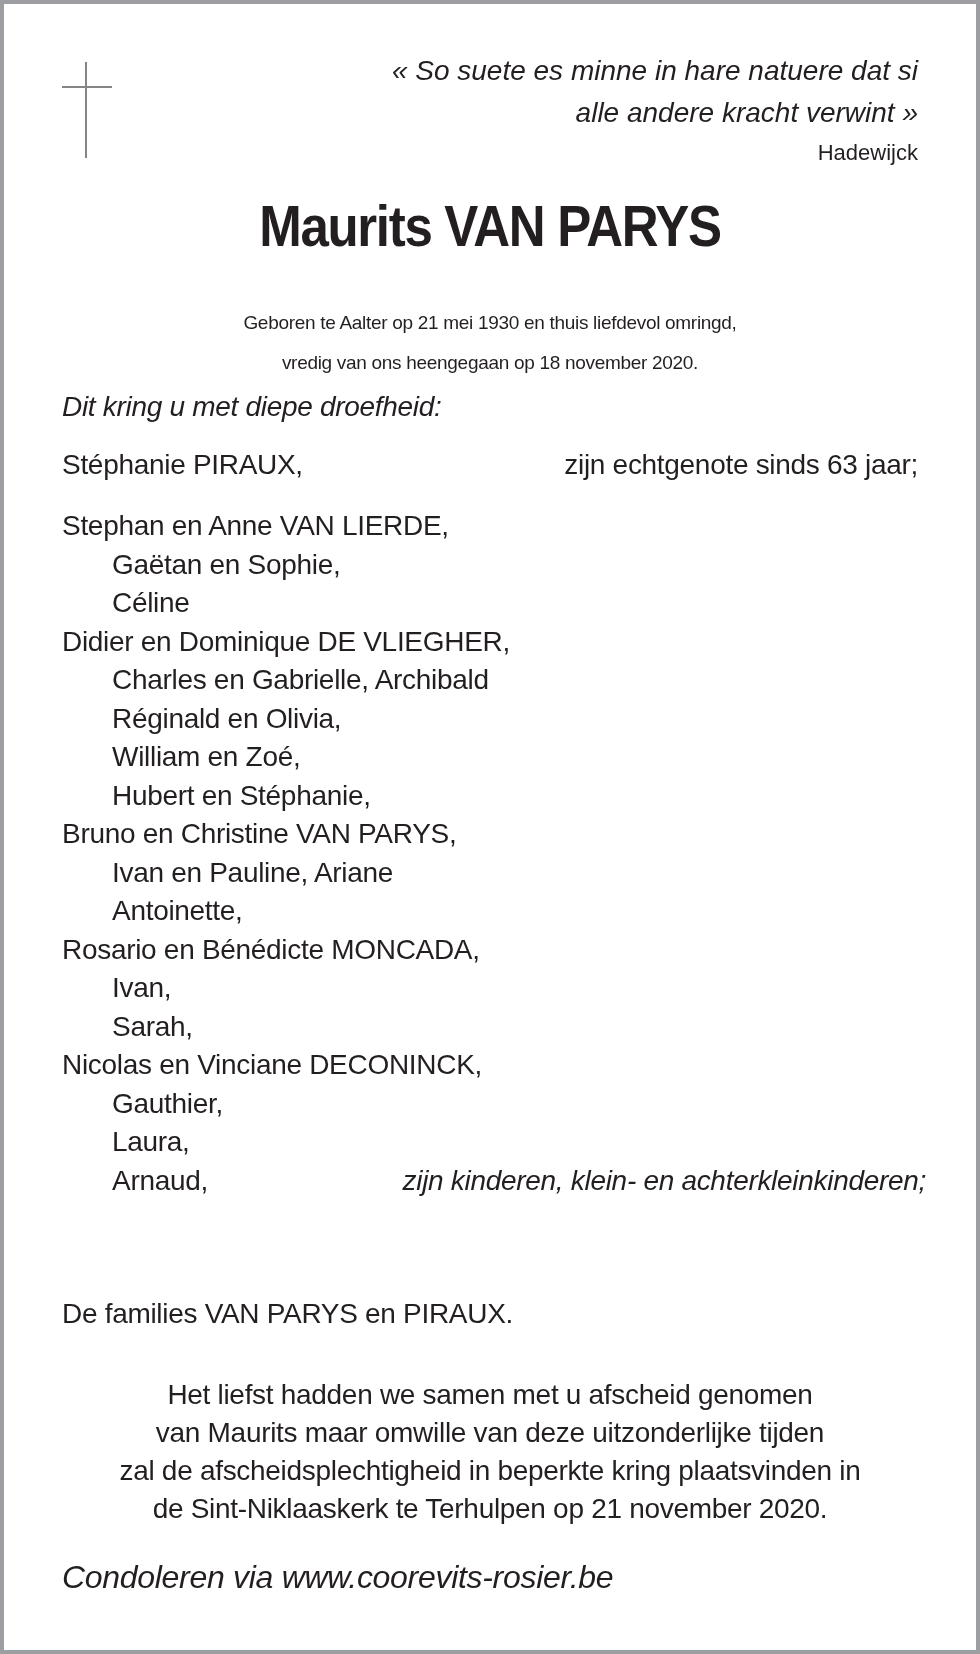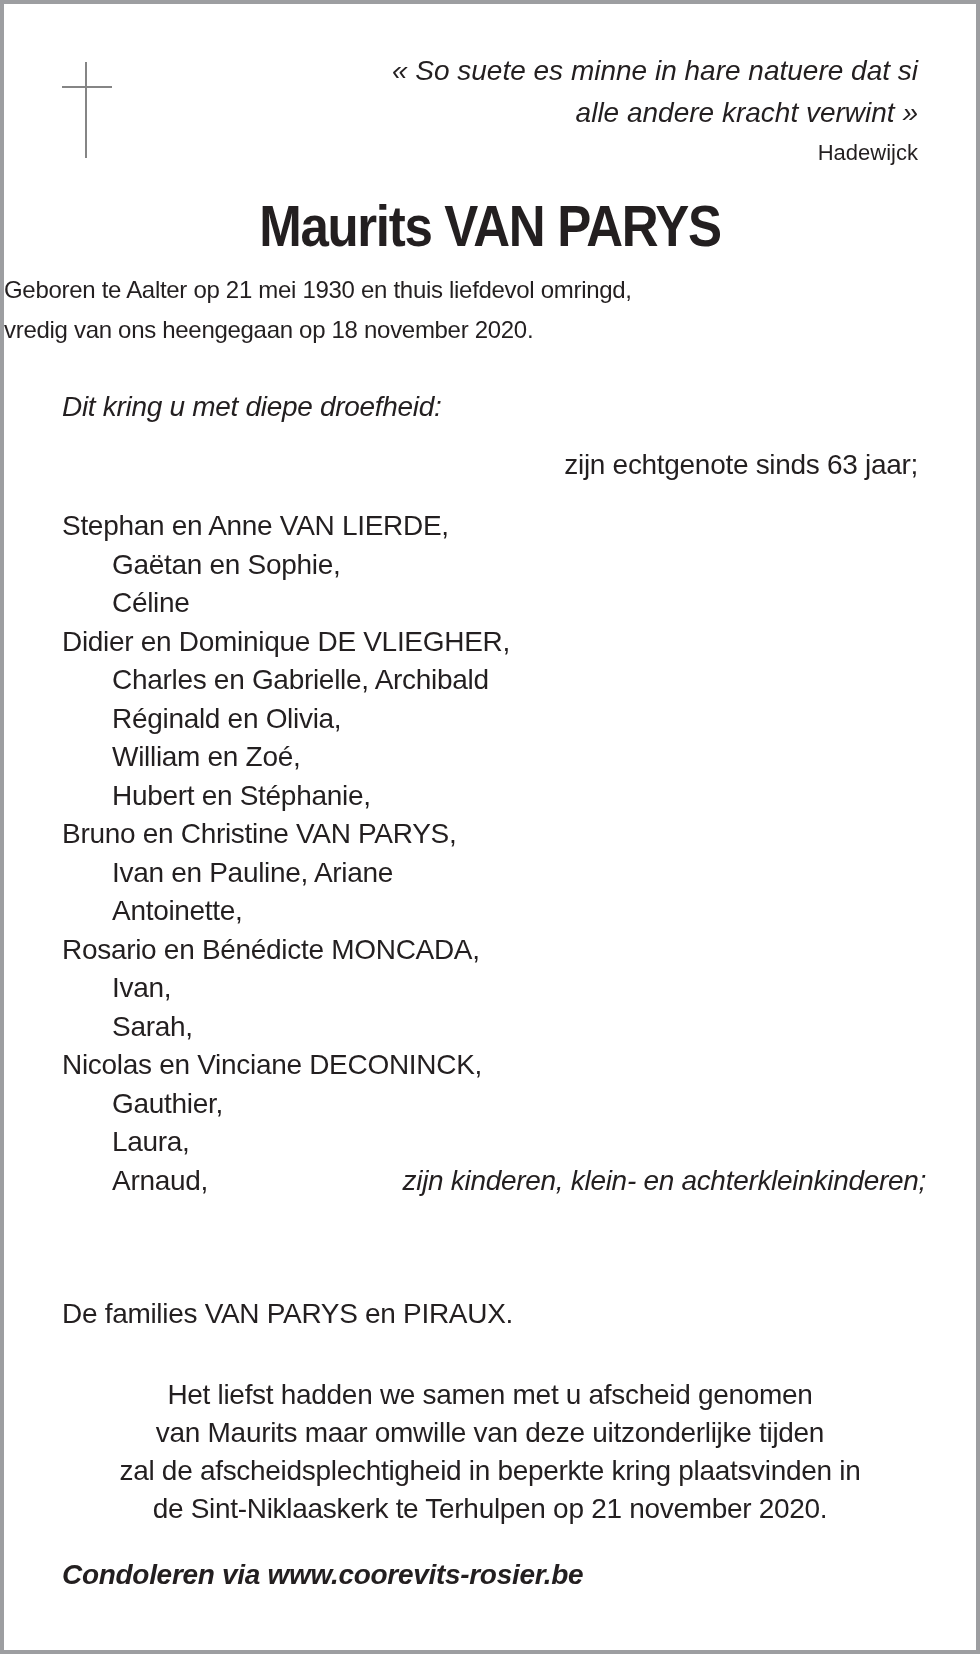--- a/index.html
+++ b/index.html
@@ -14,40 +14,40 @@
   .cross .h { position: absolute; left: 0; top: 24px; width: 50px; height: 2px; background: #858585; }
 
   .abs { position: absolute; white-space: nowrap; }
   .quote { right: 58px; text-align: right; font-style: italic; font-size: 28px; line-height: 38px; font-weight: 300; }
   .quote-l1 { top: 48px; }
   .quote-l2 { top: 90px; }
   .author { right: 58px; top: 136px; font-size: 22px; text-align: right; }
 
   .title { left: 0; right: 0; top: 188px; text-align: center; font-size: 58px; font-weight: bold; letter-spacing: -1.5px; transform: scaleX(0.88); transform-origin: center; }
 
-  .center-line { left: 0; right: 0; font-size: 24px; letter-spacing: -0.3px; }
+  .center-line { left: 0; right: 0; text-align: center; font-size: 19px; letter-spacing: -0.3px; margin-top: 36px; }
   .birth-1 { top: 272px; }
   .birth-2 { top: 312px; }
 
   .intro { left: 58px; top: 387px; font-size: 28px; font-style: italic; letter-spacing: -0.3px; }
 
   .spouse-name { left: 58px; top: 445px; font-size: 28px; letter-spacing: -0.3px; }
   .spouse-role { right: 58px; top: 445px; font-size: 28px; letter-spacing: -0.3px; }
 
   .family-list { position: absolute; left: 58px; top: 503px; width: 864px; }
   .family-row { position: relative; height: 38.5px; font-size: 28px; line-height: 38.5px; letter-spacing: -0.3px; white-space: nowrap; }
   .family-row.indent .name { padding-left: 50px; }
   .family-row .role { position: absolute; right: 0; top: 0; font-style: italic; }
 
   .families { left: 58px; top: 1294px; font-size: 28px; letter-spacing: -0.3px; }
 
   .closing { left: 0; right: 0; top: 1372px; text-align: center; font-size: 28px; line-height: 38px; letter-spacing: -0.3px; }
   .closing div { white-space: nowrap; }
 
-  .condolence { left: 58px; top: 1555px; font-size: 28px; font-style: italic; letter-spacing: -0.3px; font-weight: bold; }
+  .condolence { left: 58px; top: 1555px; font-size: 32px; font-style: italic; letter-spacing: -0.3px; }
 </style>
 </head>
 <body>
 
 <div class="frame">
 
   <div class="cross">
     <div class="v"></div>
     <div class="h"></div>
   </div>
@@ -56,20 +56,21 @@
   <div class="abs quote quote-l2">alle andere kracht verwint »</div>
   <div class="abs author">Hadewijck</div>
 
   <div class="abs title">Maurits VAN PARYS</div>
 
   <div class="abs center-line birth-1">Geboren te Aalter op 21 mei 1930 en thuis liefdevol omringd,</div>
   <div class="abs center-line birth-2">vredig van ons heengegaan op 18 november 2020.</div>
 
   <div class="abs intro">Dit kring u met diepe droefheid:</div>
 
+  <div class="abs spouse-name">Stéphanie PIRAUX,</div>
   <div class="abs spouse-role">zijn echtgenote sinds 63 jaar;</div>
 
   <div class="family-list">
     <div class="family-row"><span class="name">Stephan en Anne VAN LIERDE,</span></div>
     <div class="family-row indent"><span class="name">Gaëtan en Sophie,</span></div>
     <div class="family-row indent"><span class="name">Céline</span></div>
     <div class="family-row"><span class="name">Didier en Dominique DE VLIEGHER,</span></div>
     <div class="family-row indent"><span class="name">Charles en Gabrielle, Archibald</span></div>
     <div class="family-row indent"><span class="name">Réginald en Olivia,</span></div>
     <div class="family-row indent"><span class="name">William en Zoé,</span></div>

